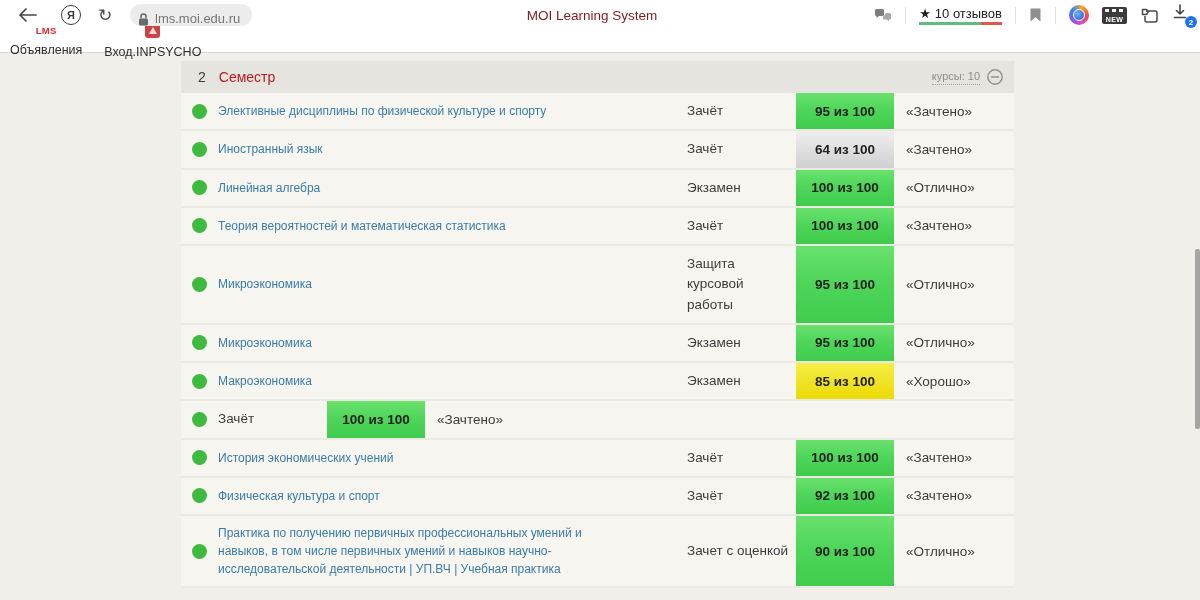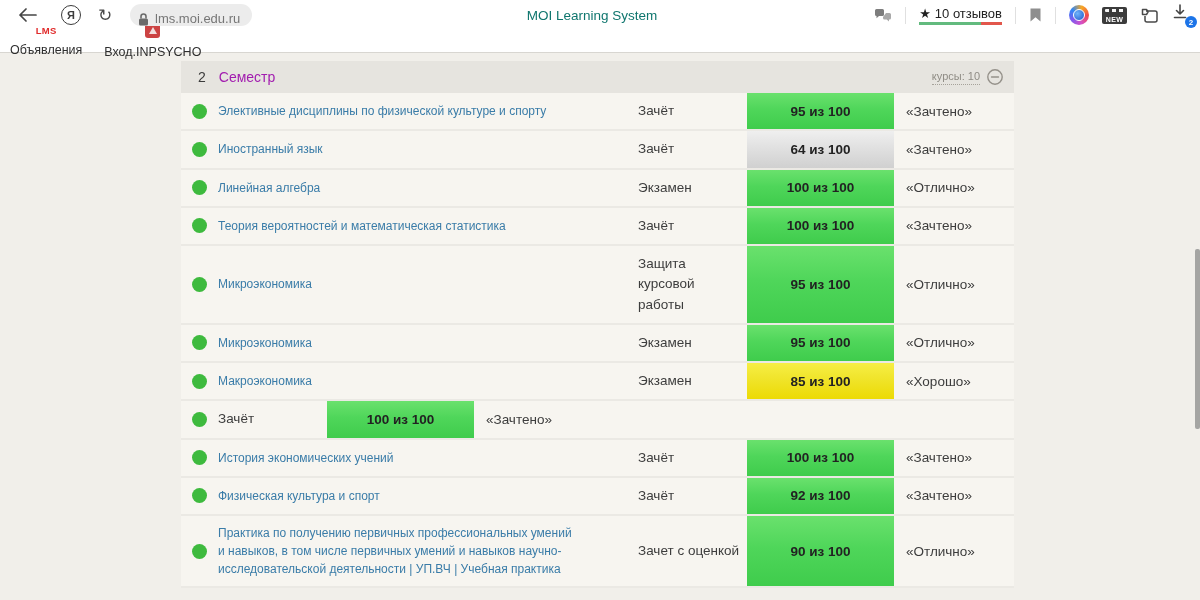--- a/index.html
+++ b/index.html
@@ -15,21 +15,21 @@
   .toolbar { height:30px; display:flex; align-items:center; position:relative; padding:0 6px; }
   .tb-icon { display:flex; align-items:center; justify-content:center; color:#4a4a4a; cursor:pointer; }
   .back-btn { width:30px; height:30px; margin-left:6px; }
   .ya-btn { width:30px; height:30px; margin-left:14px; }
   .ya-circle { width:20px; height:20px; border:1.6px solid #3c3c3c; border-radius:50%;
     display:flex; align-items:center; justify-content:center; font-size:11px; font-weight:700; color:#3c3c3c; }
   .refresh-btn { width:30px; height:30px; margin-left:4px; font-size:17px; }
   .addr-pill { margin-left:10px; height:22px; background:#ececec; border-radius:11px;
     display:flex; align-items:flex-end; padding:0 12px 0 8px; gap:6px; }
   .addr-url { font-size:13px; color:#767676; }
-  .tab-title { position:absolute; left:0; right:16px; text-align:center; font-size:13.5px; color:#0f766e; pointer-events:none; }
+  .tab-title { position:absolute; left:0; right:16px; text-align:center; font-size:13.5px; color:#7f1d1d; pointer-events:none; }
   .tb-right { position:absolute; right:2px; top:0; height:30px; display:flex; align-items:center; gap:13px; background:#fff; padding:0 4px; }
   .tb-sep { width:1px; height:17px; background:#e0e0e0; }
   .reviews { display:flex; flex-direction:column; align-items:center; cursor:pointer; }
   .reviews-line { display:flex; align-items:center; gap:4px; font-size:13px; color:#222; }
   .star-glyph { font-size:13px; color:#222; }
   .reviews-bar { width:100%; height:3px; display:flex; margin-top:1px; }
   .reviews-bar .g { flex:3; background:#62ba7e; }
   .reviews-bar .r { flex:1; background:#e2574c; }
   .new-icon { width:25px; height:17px; background:#3b3b3b; border-radius:2px; position:relative;
     display:flex; align-items:flex-end; justify-content:center; cursor:pointer; }
@@ -55,33 +55,33 @@
     display:flex; align-items:center; justify-content:center; }
   .inpsycho-logo .crest { width:0; height:0; border-left:4px solid transparent;
     border-right:4px solid transparent; border-bottom:7px solid #f3dede; }
 
   
   .page { position:relative; }
   .content { width:833px; margin-left:181px; }
   .section-header { height:32px; background:#e6e4df; display:flex; align-items:center; padding:0 10px 0 17px; }
   .section-header.first { margin-top:8px; }
   .sec-num { font-size:14px; color:#3c3c3c; }
-  .sec-word { font-size:14px; color:#a21caf; margin-left:13px; }
+  .sec-word { font-size:14px; color:#b91c1c; margin-left:13px; }
   .sec-right { margin-left:auto; display:flex; align-items:center; gap:6px; }
   .courses-link { font-size:11px; color:#8f8c85; border-bottom:1px dotted #a6a29a; cursor:pointer; line-height:15px; }
   .toggle-btn { display:flex; align-items:center; cursor:pointer; color:#95918a; }
 
   .rows { }
   .row { display:flex; background:#f7f5f0; min-height:36px; border-bottom:2px solid #ebe9e4; }
   .dot-cell { width:37px; display:flex; align-items:center; justify-content:center; flex:none; }
   .dot { width:15px; height:15px; border-radius:50%; background:#3eba3e; }
   .title-cell { flex:1; display:flex; align-items:center; padding:8px 62px 8px 0; }
   .course-link { font-size:12px; color:#3a7ca8; line-height:1.5; text-decoration:none; cursor:pointer; }
   .type-cell { width:109px; flex:none; display:flex; align-items:center; font-size:13.5px; color:#3d3d3d; line-height:1.5; padding:8px 4px 8px 0; }
-  .badge-cell { width:147px; flex:none; display:flex; align-items:stretch; }
+  .badge-cell { width:98px; flex:none; display:flex; align-items:stretch; }
   .badge { flex:1; display:flex; align-items:center; justify-content:center;
     font-size:13.5px; font-weight:700; color:#222; }
   .badge-green  { background:linear-gradient(180deg,#6ae16d 0%,#4fd65a 45%,#3fcc4c 100%); }
   .badge-gray   { background:linear-gradient(180deg,#efefef 0%,#e2e2e2 40%,#d0d0d0 100%); }
   .badge-yellow { background:linear-gradient(180deg,#f6ee45 0%,#f0e42a 45%,#ecda04 100%); }
   .grade-cell { width:120px; flex:none; display:flex; align-items:center; font-size:13.5px; color:#3d3d3d; padding-left:12px; }
 
   .scroll-thumb { position:absolute; right:0; top:188px; width:5px; height:180px;
     background:#a5a5a3; border-radius:2px; cursor:pointer; }
 

